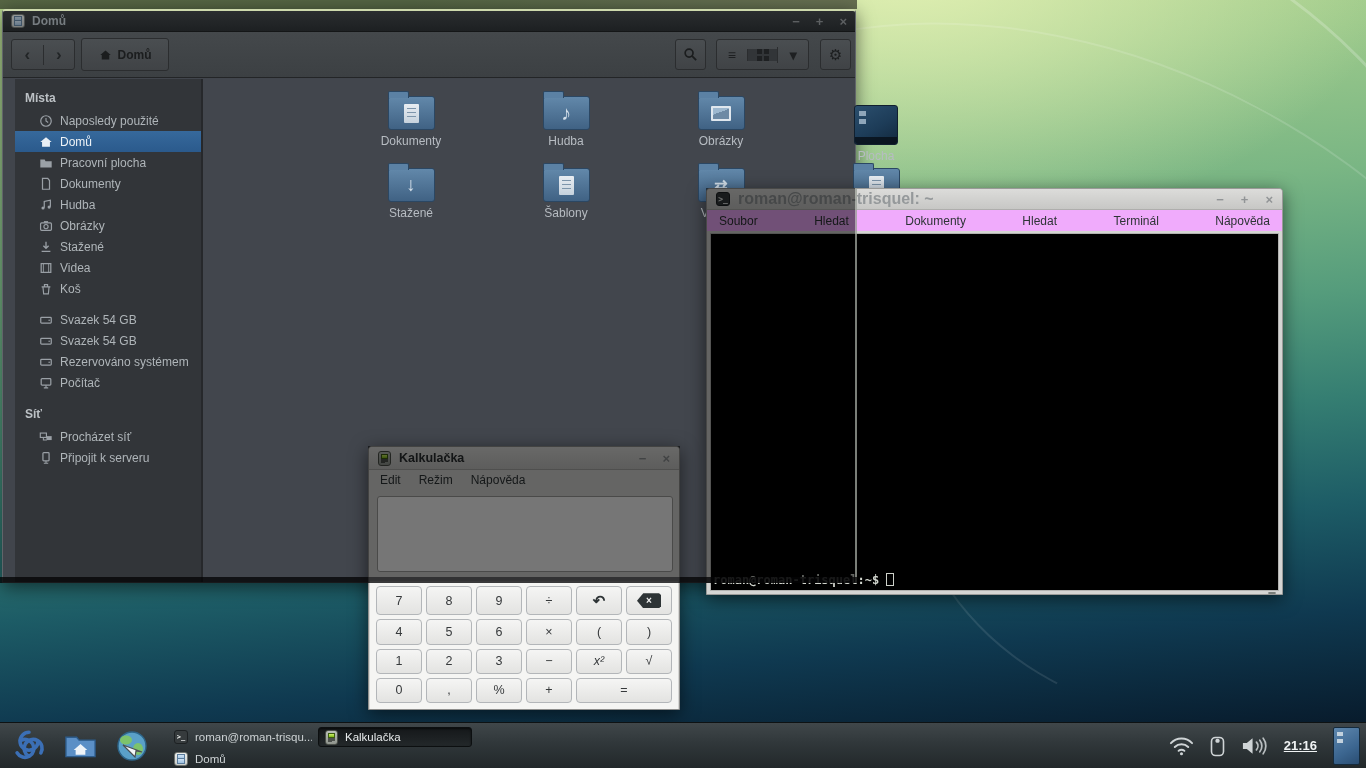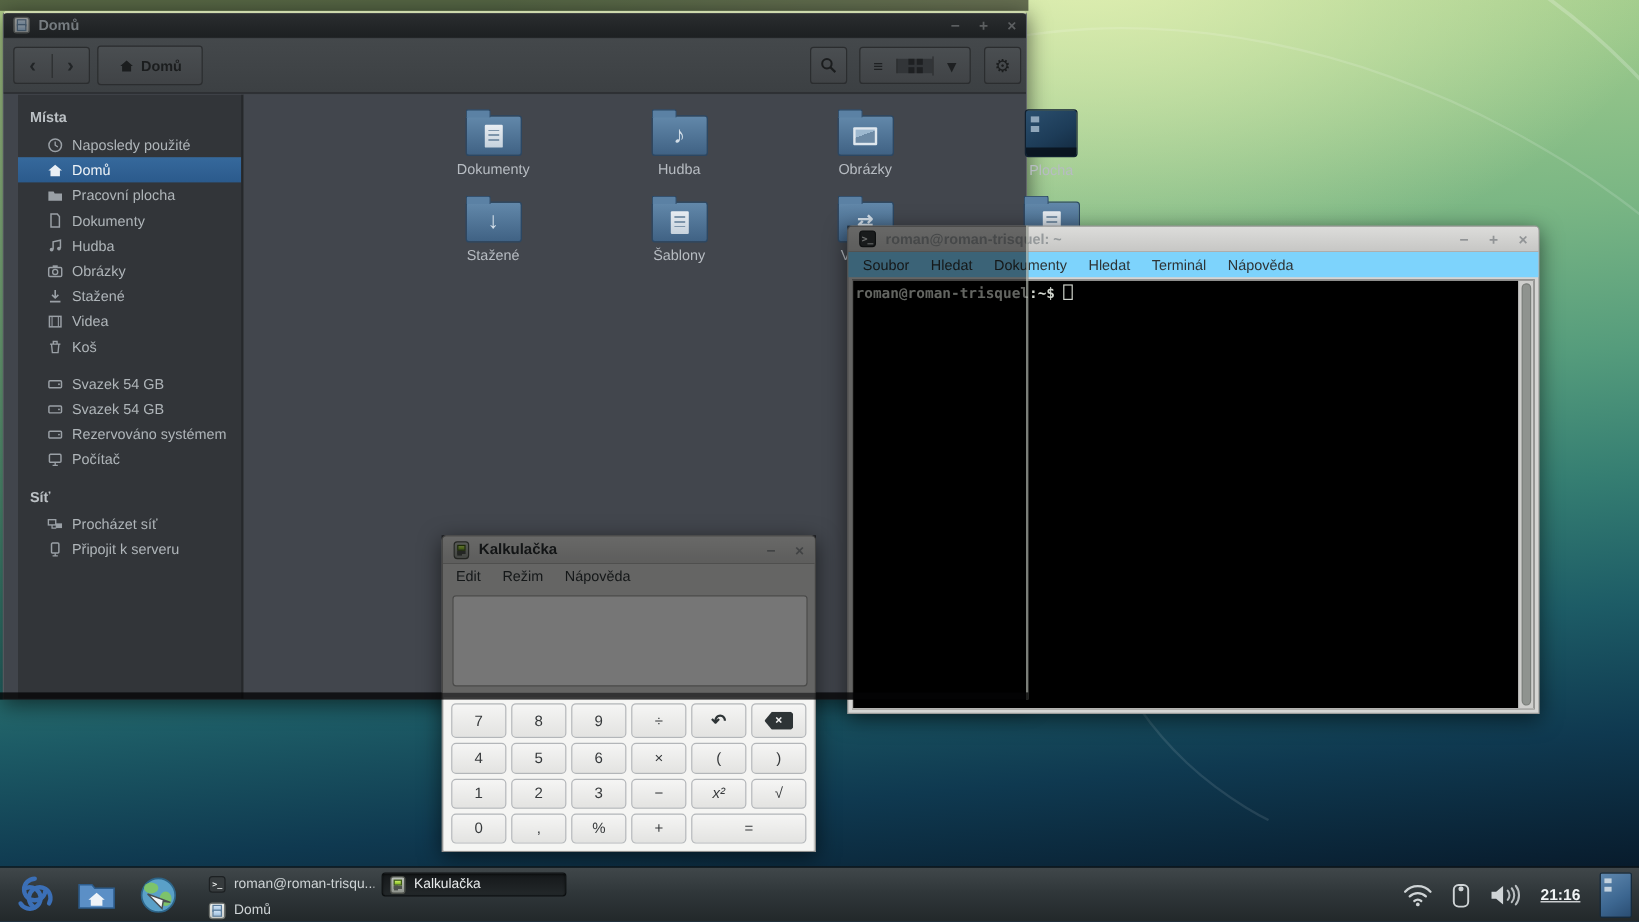--- a/index.html
+++ b/index.html
@@ -73,25 +73,25 @@
   .desk-tile { width:44px; height:40px; margin:2px auto 0; border-radius:3px; border:1px solid #11202f;
       background:linear-gradient(150deg,#2b4f6e 0%, #1d3c58 55%, #12283d 100%); position:relative; }
   .desk-tile::before { content:""; position:absolute; left:4px; top:5px; width:7px; height:5px; background:#8fa6ba; box-shadow:0 8px 0 #8fa6ba; }
   .desk-tile::after { content:""; position:absolute; left:0; right:0; bottom:0; height:7px; background:rgba(8,16,26,0.85); border-radius:0 0 3px 3px; }
 
   
   .term { left:706px; top:188px; width:577px; height:407px; z-index:20;
       background:#d5d5d3; border:1px solid #9a9a98; border-radius:4px 4px 0 0; }
   .term-titlebar { height:21px; background:linear-gradient(#dcdcda,#c7c7c5); border-bottom:1px solid #aeaeac;
       display:flex; align-items:center; padding:0 9px; border-radius:3px 3px 0 0; }
-  .term-title { font-size:12px; font-weight:bold; color:#95999b; margin-left:8px; }
+  .term-title { font-size:16px; font-weight:bold; color:#95999b; margin-left:8px; }
   .term-controls { margin-left:auto; display:flex; gap:17px; color:#919496; font-weight:bold; }
-  .term-menubar { height:21px; display:flex; align-items:center; gap:0; padding:0 3px; background:#7dd3fc; }
+  .term-menubar { height:21px; display:flex; align-items:center; gap:0; padding:0 3px; background:#f0abfc;justify-content:space-between; }
   .menu-item { font-size:12px; color:#2e3436; padding:2px 9px; cursor:default; }
-  .term-frame { position:absolute; top:44px; left:3px; right:3px; bottom:3px; background:#000; border:1px solid #b2b2b0; display:flex; }
+  .term-frame { position:absolute; top:44px; left:3px; right:3px; bottom:3px; background:#000; border:1px solid #b2b2b0; display:flex;align-items:flex-end; }
   .term-screen { flex:1; position:relative; font-family:"DejaVu Sans Mono","Liberation Mono",monospace;
       font-size:12px; font-weight:bold; color:#d3d7cf; padding:3px 2px; }
   .cursor-block { display:inline-block; width:8px; height:13px; border:1px solid #cdd1c9; vertical-align:-2px; margin-left:7px; }
   .term-scrollbar { width:13px; background:#cfcfcd; border-left:1px solid #b2b2b0; position:relative; }
   .term-thumb { position:absolute; left:2px; right:2px; top:2px; bottom:2px; background:#8f938f; border-radius:5px; border:1px solid #7a7e7a; }
 
   
   .calc { left:368px; top:446px; width:312px; height:264px; z-index:30;
       background:#d6d6d4; border:1px solid #8f8f8d; border-radius:4px 4px 0 0; }
   .calc-titlebar { height:23px; background:linear-gradient(#dededc,#c6c6c4); border-bottom:1px solid #a9a9a7;
@@ -336,21 +336,21 @@
             <span class="emb" style="font-size:20px">♪</span>
           </div>
         <div class="fold-label">Hudba</div>
       </div>
       <div class="fold-cell" style="left:458px; top:10px;">
         <div class="fold-icon">
             <span class="emb-img"></span>
           </div>
         <div class="fold-label">Obrázky</div>
       </div>
-      <div class="fold-cell" style="left:613px; top:10px;text-align:center;">
+      <div class="fold-cell" style="left:613px; top:24px;text-align:center;">
         <div class="desk-tile"></div>
         <div class="fold-label">Plocha</div>
       </div>
 
       <div class="fold-cell" style="left:148px; top:82px;">
         <div class="fold-icon">
             <span class="emb" style="font-size:19px">↓</span>
           </div>
         <div class="fold-label">Stažené</div>
       </div>

